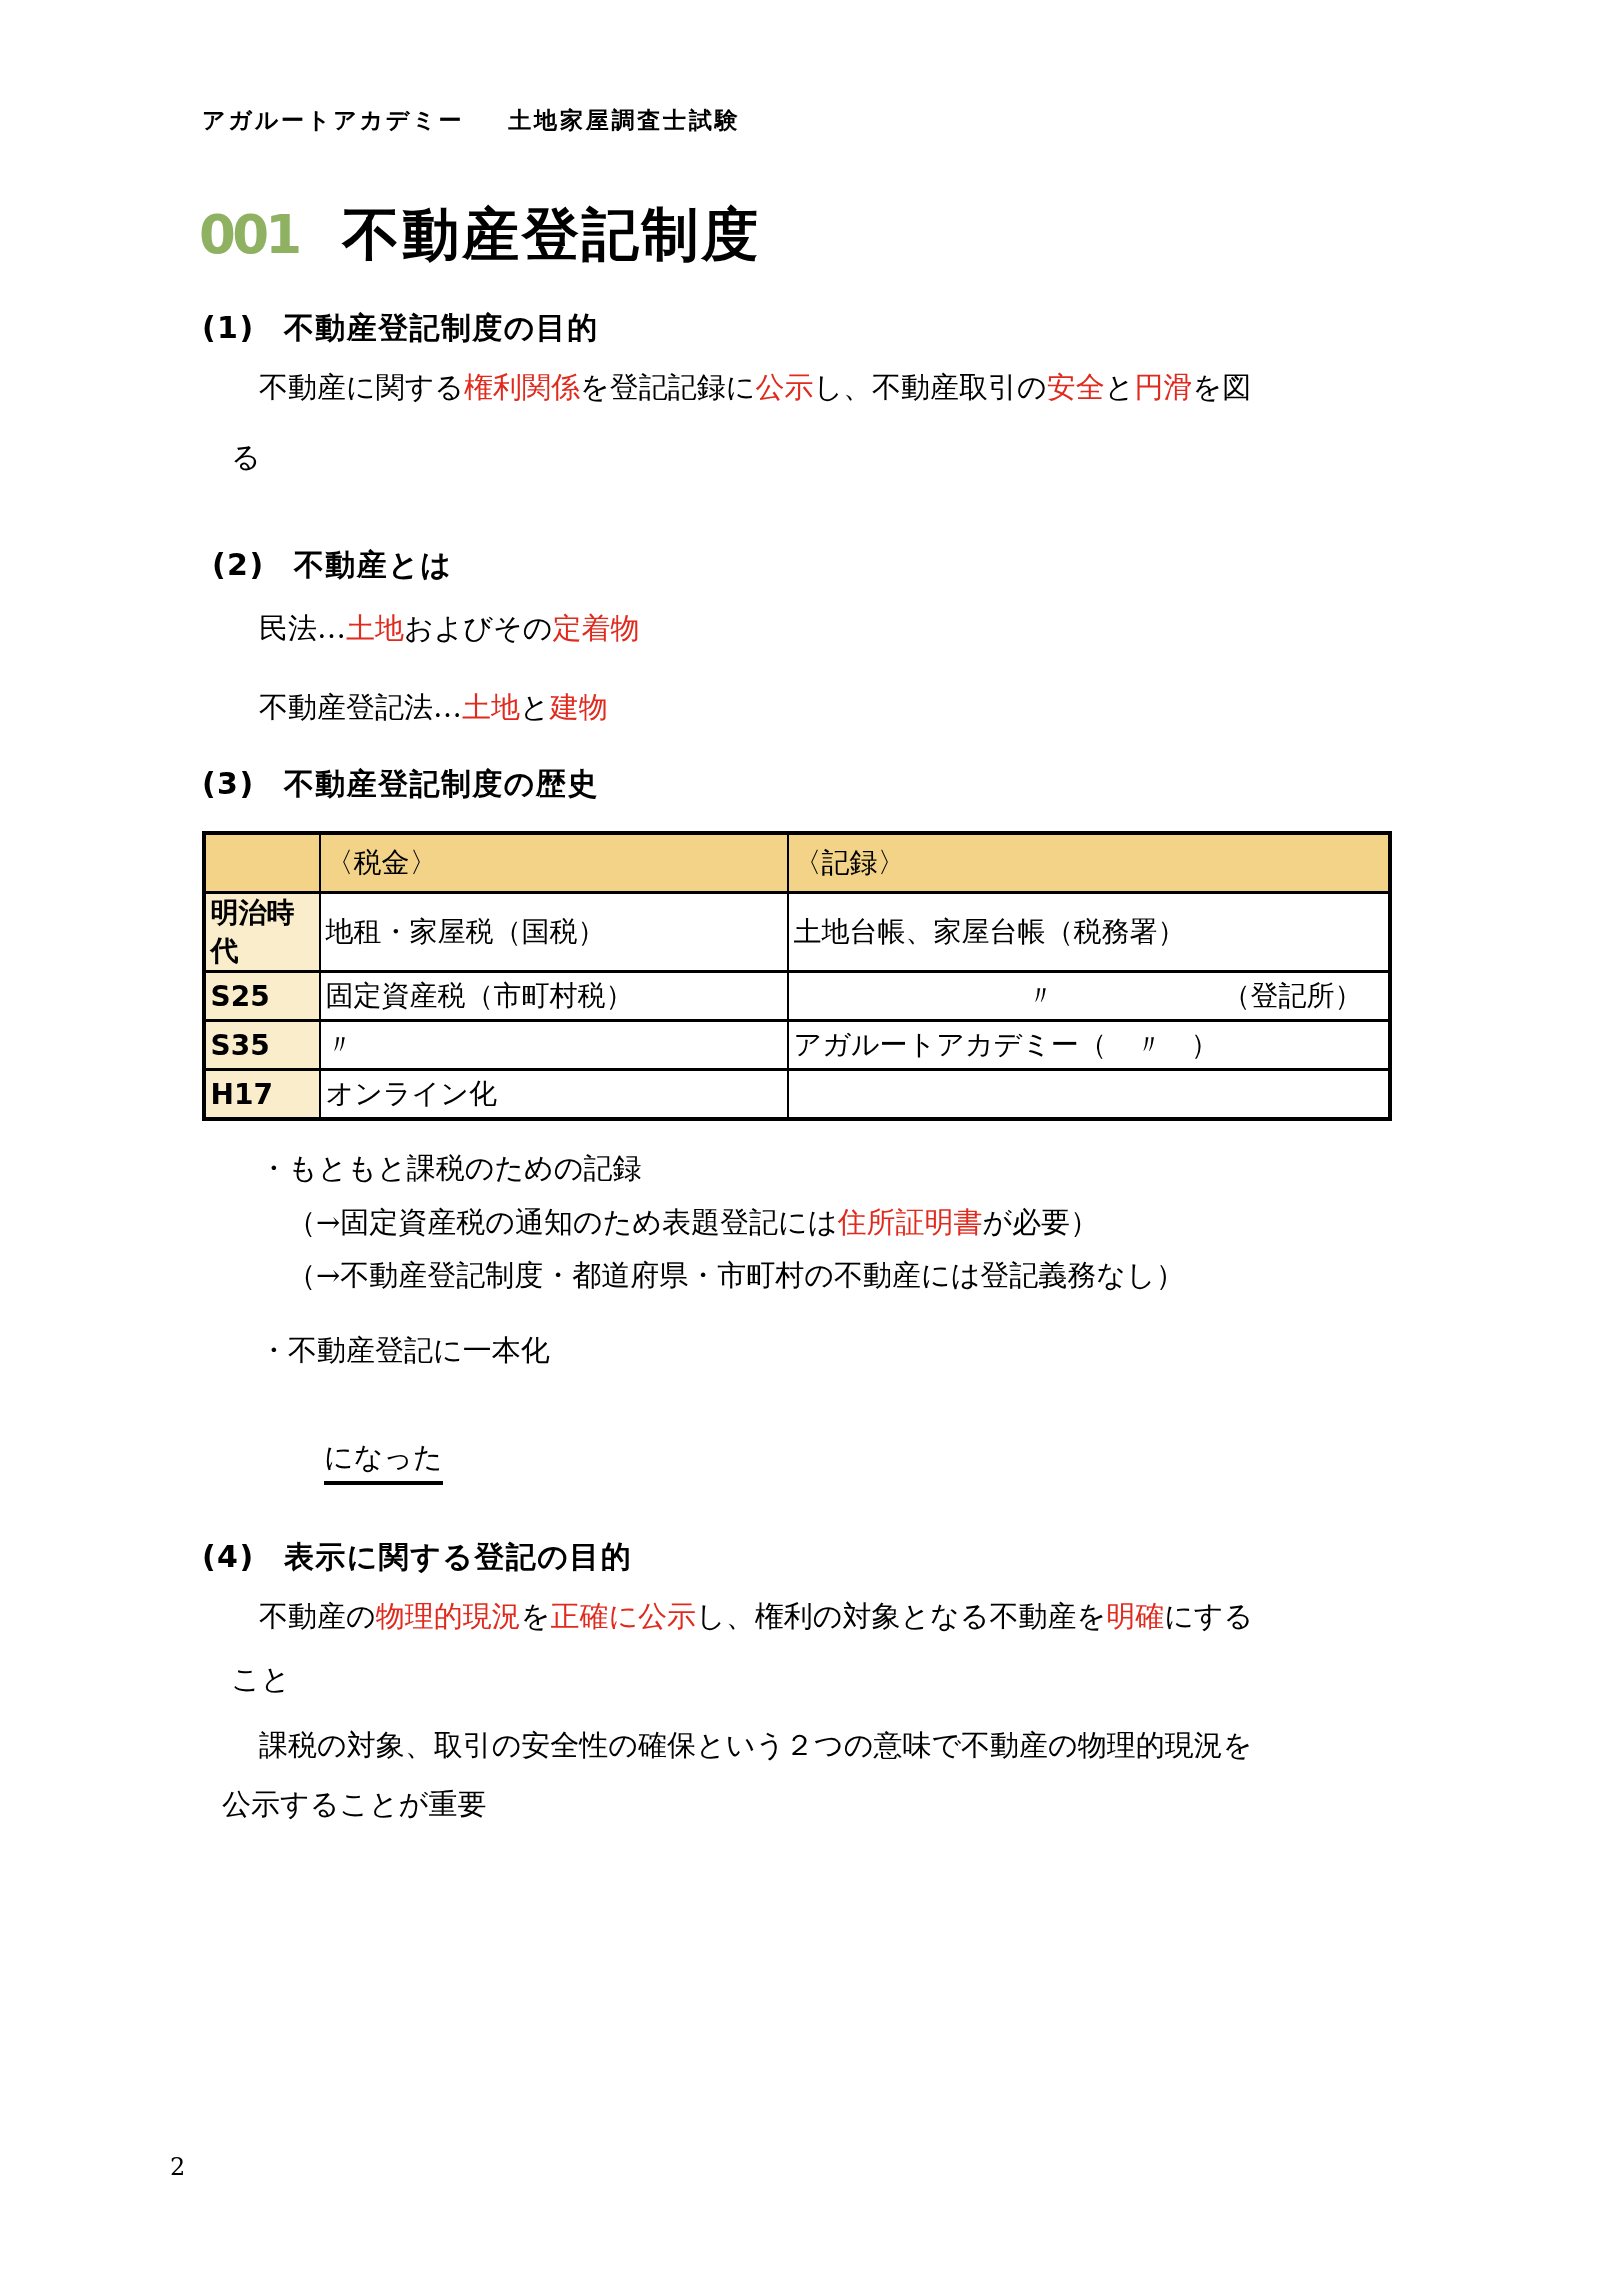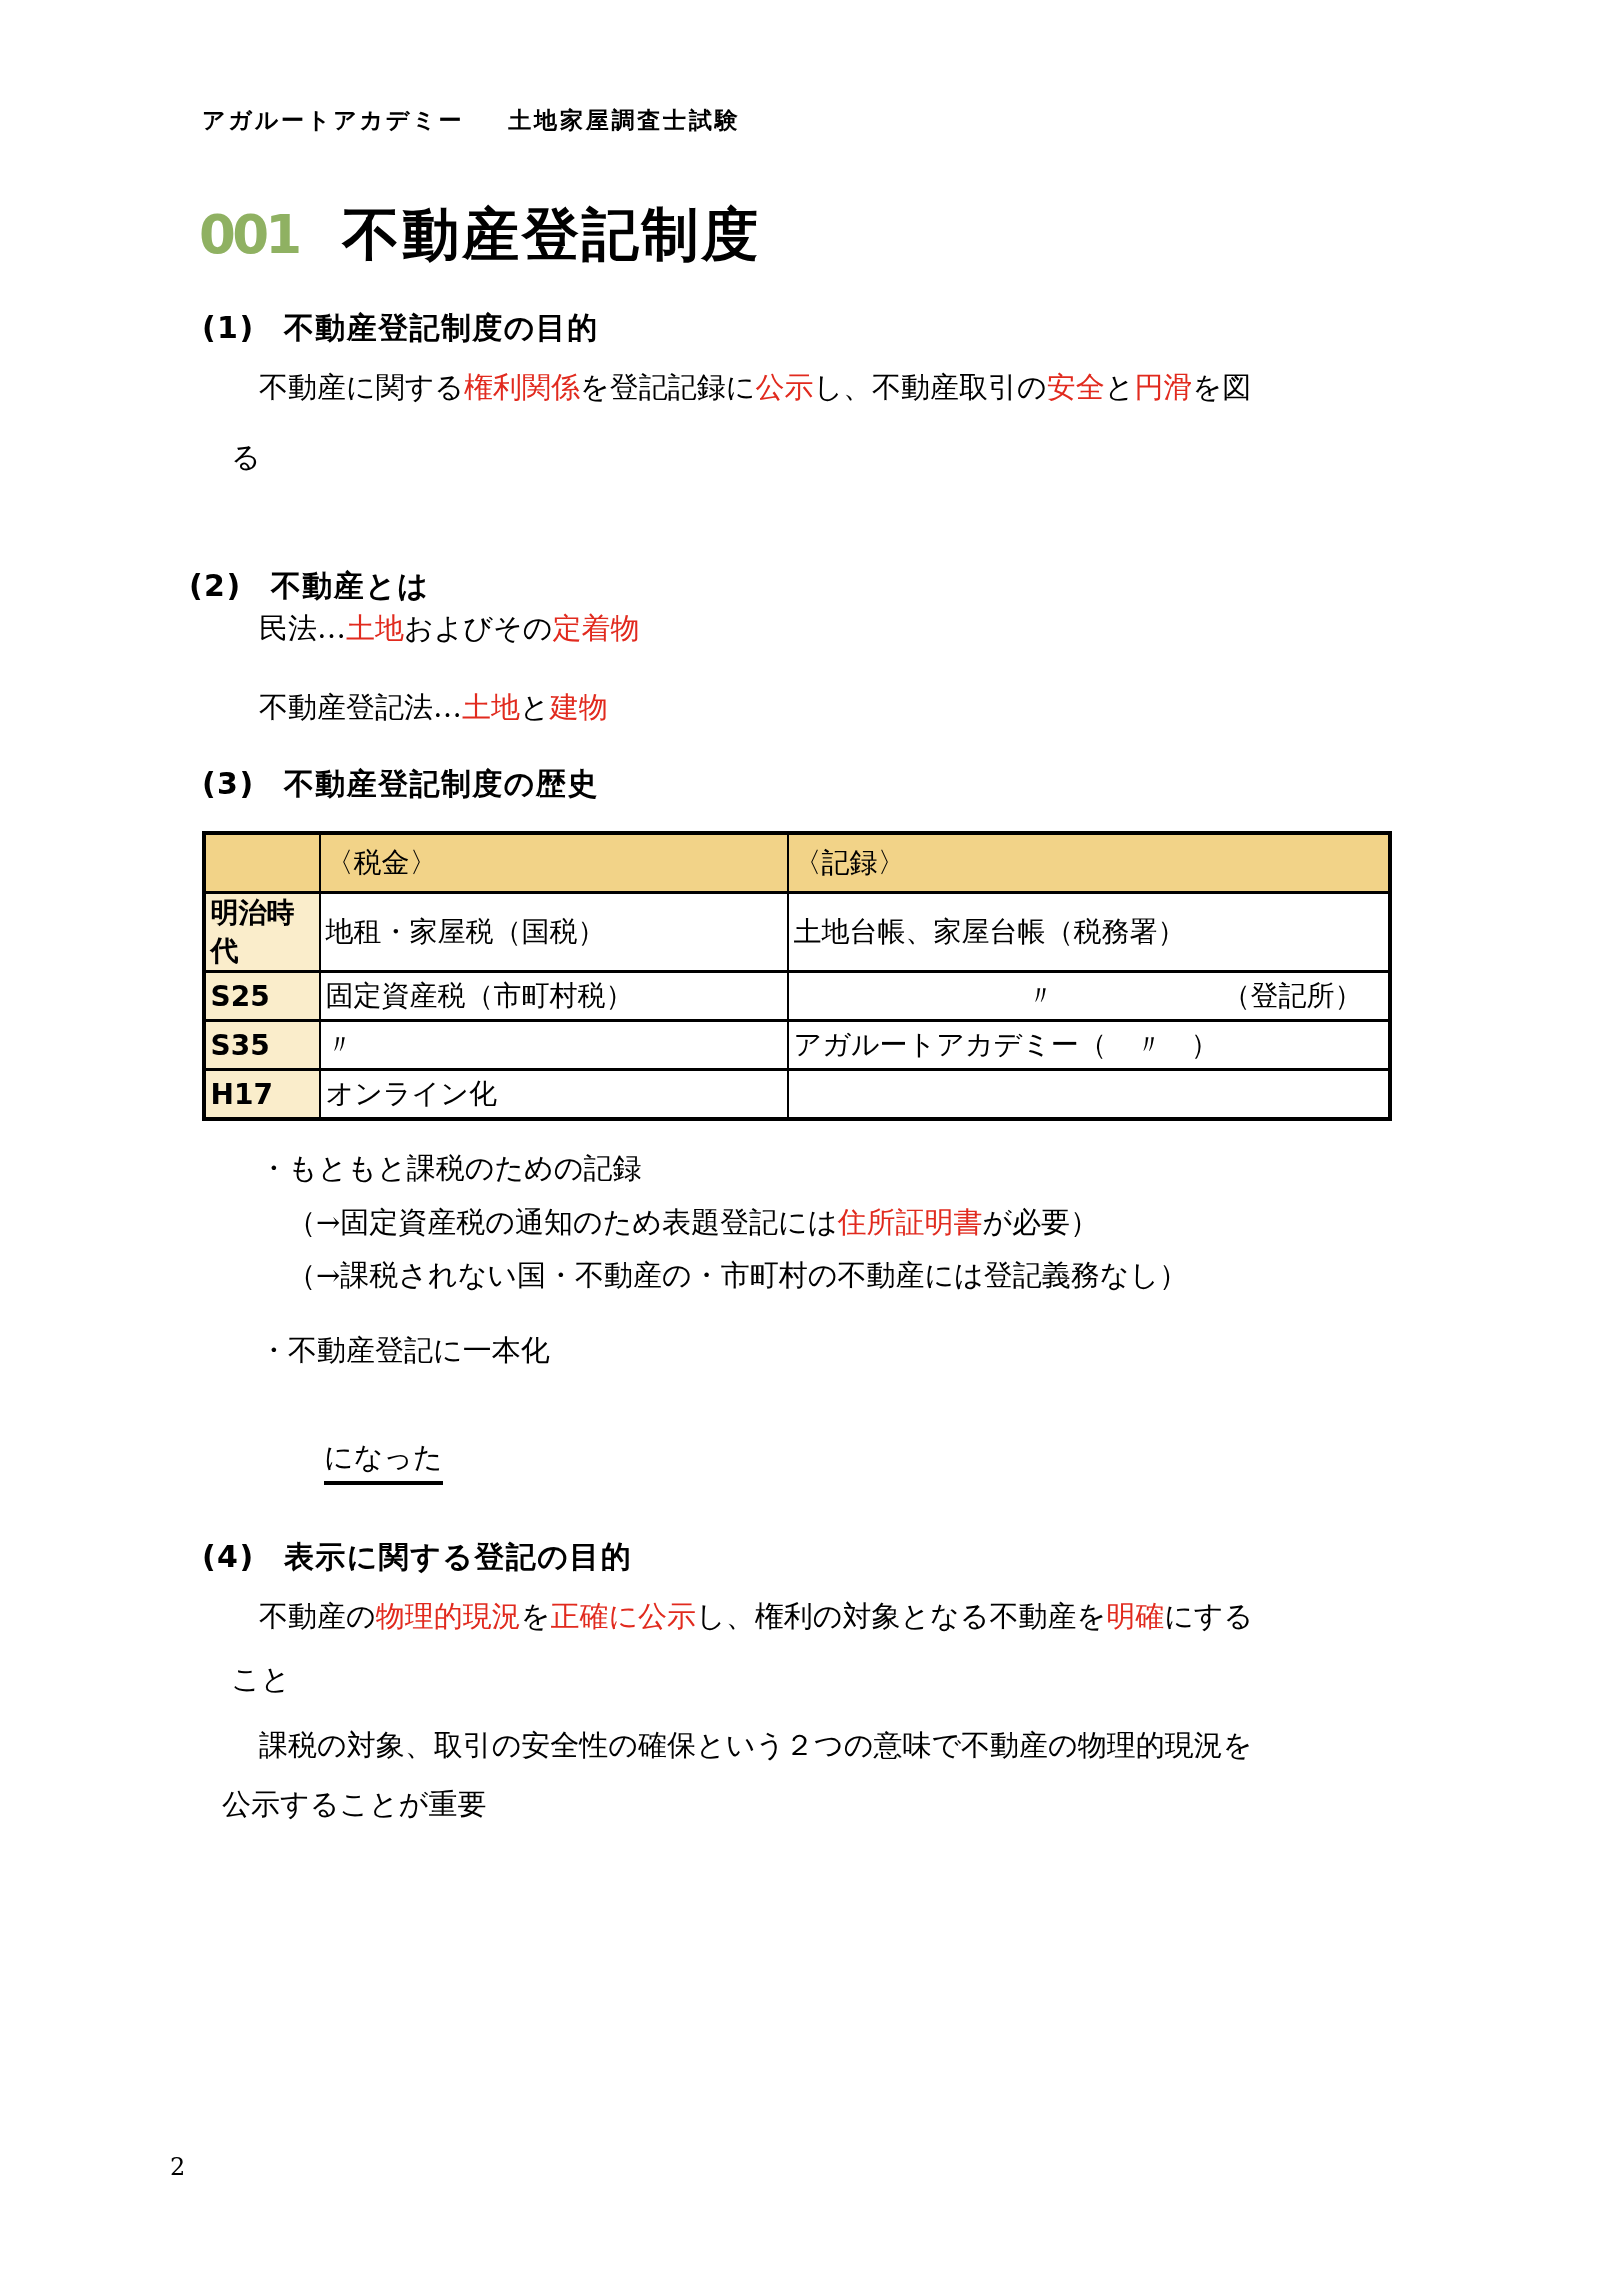--- a/index.html
+++ b/index.html
@@ -76,21 +76,21 @@
     <span class="lesson-title g">不動産登記制度</span>
   </div>
 
   <div class="line sec-head g" style="top:309px;left:202px;">
     <span class="sec-num">(1)</span>
     <span class="sec-title">不動産登記制度の目的</span>
   </div>
   <div class="line" style="top:369px;left:259px;"><span>不動産に関する</span><span class="red">権利関係</span><span>を登記記録に</span><span class="red">公示</span><span>し、不動産取引の</span><span class="red">安全</span><span>と</span><span class="red">円滑</span><span>を図</span></div>
   <div class="line" style="top:439px;left:231px;"><span>る</span></div>
 
-  <div class="line sec-head g" style="top:546px;left:189px;margin-top:21px;">
+  <div class="line sec-head g" style="top:546px;left:212px;">
     <span class="sec-num">(2)</span>
     <span class="sec-title">不動産とは</span>
   </div>
   <div class="line" style="top:610px;left:259px;"><span>民法…</span><span class="red">土地</span><span>およびその</span><span class="red">定着物</span></div>
   <div class="line" style="top:689px;left:259px;"><span>不動産登記法…</span><span class="red">土地</span><span>と</span><span class="red">建物</span></div>
 
   <div class="line sec-head g" style="top:765px;left:202px;">
     <span class="sec-num">(3)</span>
     <span class="sec-title">不動産登記制度の歴史</span>
   </div>
@@ -128,21 +128,21 @@
     <tr>
       <td class="rowlabel">H17</td>
       <td>オンライン化</td>
       <td></td>
     </tr>
   </tbody>
     </table>
 
   <div class="line" style="top:1150px;left:259px;"><span>・もともと課税のための記録</span></div>
   <div class="line" style="top:1204px;left:287px;"><span>（→固定資産税の通知のため表題登記には</span><span class="red">住所証明書</span><span>が必要）</span></div>
-  <div class="line" style="top:1257px;left:287px;"><span>（→課税されない国・不動産の・市町村の不動産には登記義務なし）</span></div>
+  <div class="line" style="top:1257px;left:287px;"><span>（→不動産登記制度・都道府県・市町村の不動産には登記義務なし）</span></div>
   <div class="line" style="top:1332px;left:259px;"><span>・不動産登記に一本化</span></div>
   <div class="line" style="top:1439px;left:324px;"><span class="u">になった</span></div>
 
   <div class="line sec-head g" style="top:1538px;left:202px;">
     <span class="sec-num">(4)</span>
     <span class="sec-title">表示に関する登記の目的</span>
   </div>
   <div class="line" style="top:1598px;left:259px;"><span>不動産の</span><span class="red">物理的現況</span><span>を</span><span class="red">正確に公示</span><span>し、権利の対象となる不動産を</span><span class="red">明確</span><span>にする</span></div>
   <div class="line" style="top:1661px;left:231px;"><span>こと</span></div>
   <div class="line" style="top:1727px;left:259px;"><span>課税の対象、取引の安全性の確保という２つの意味で不動産の物理的現況を</span></div>

